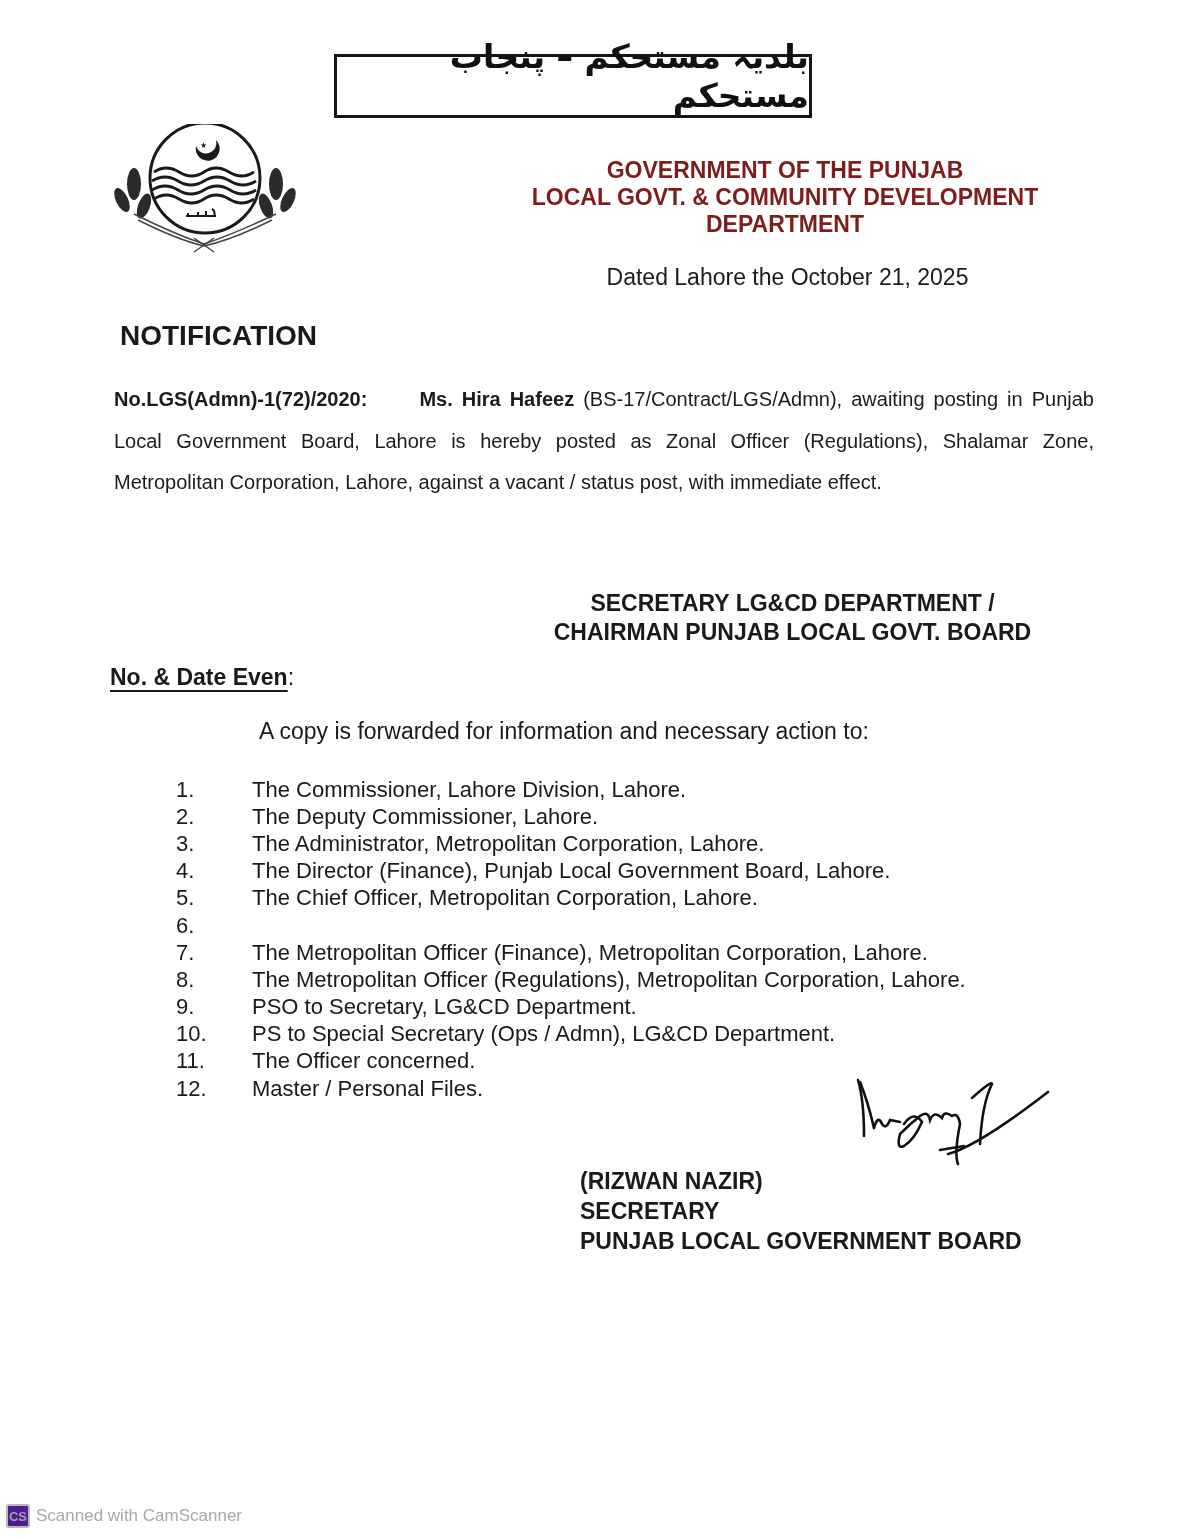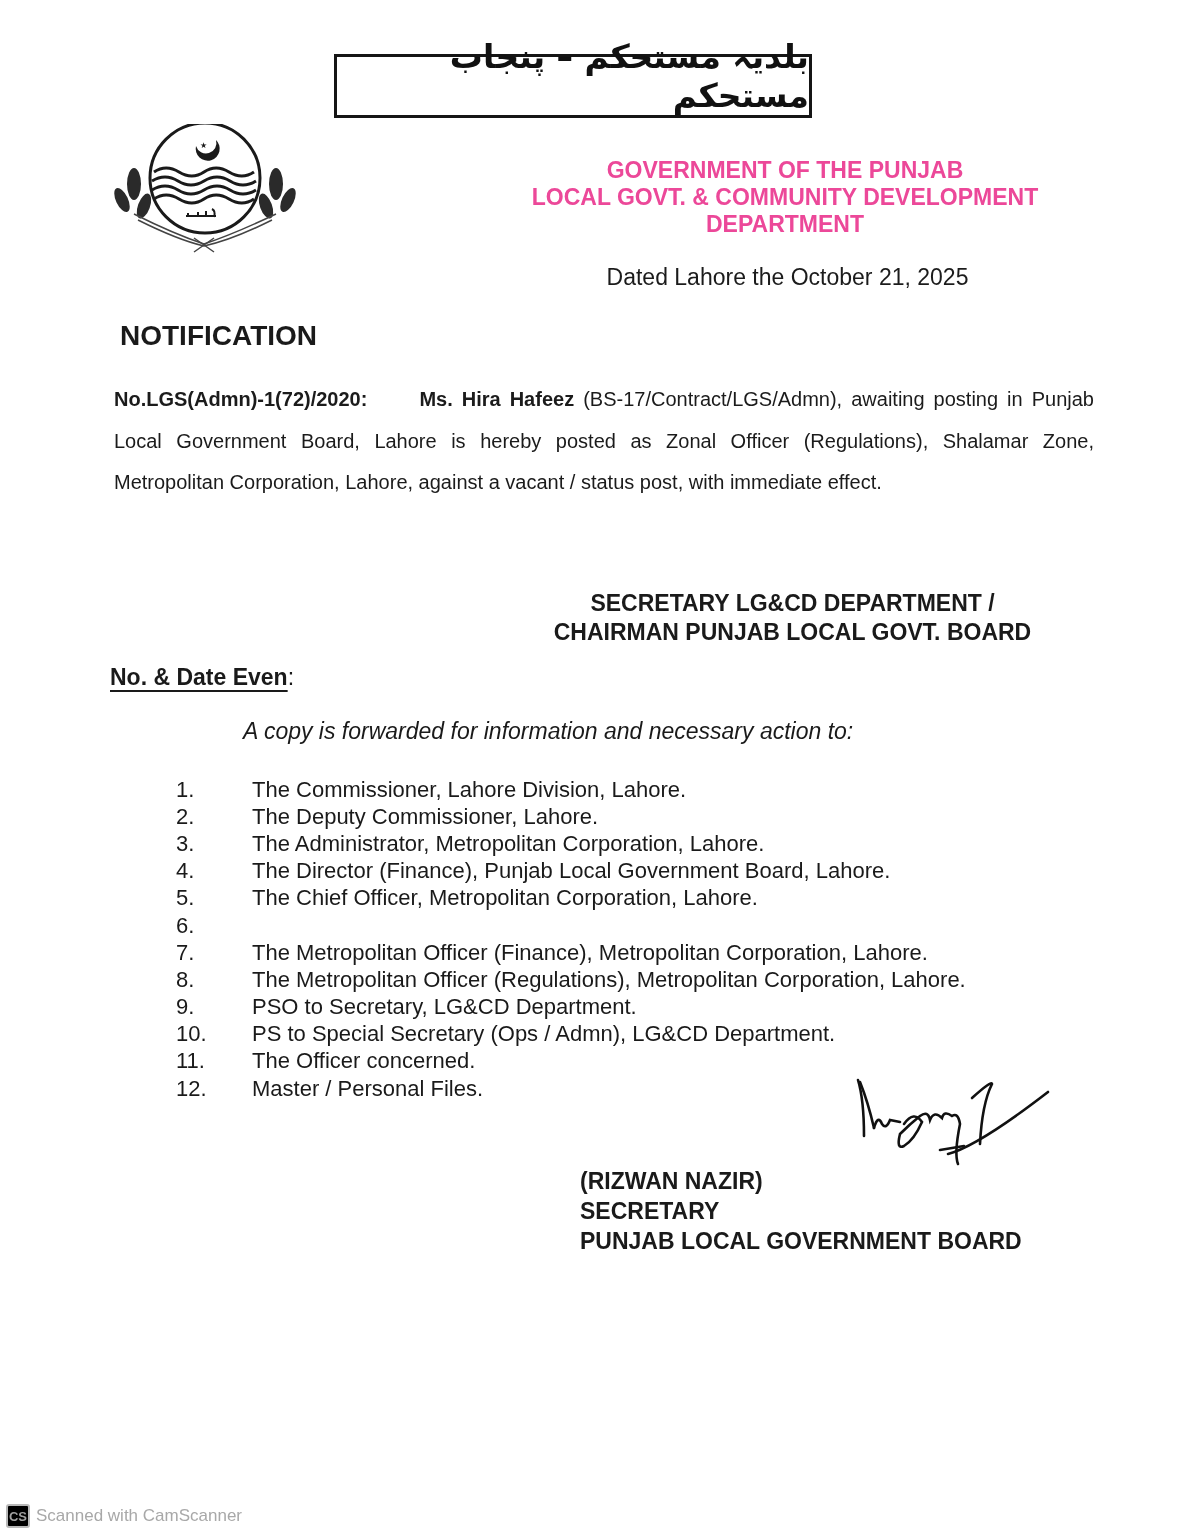--- a/index.html
+++ b/index.html
@@ -5,38 +5,38 @@
   html, body { margin: 0; padding: 0; background: #ffffff; }
   body { width: 1204px; height: 1539px; position: relative; overflow: hidden;
          font-family: "Liberation Sans", sans-serif; color: #1a1a1a; }
   .abs { position: absolute; }
   .motto-box { left: 334px; top: 54px; width: 478px; height: 64px;
                border: 3px solid #151515; box-sizing: border-box;
                display: flex; align-items: flex-end; justify-content: center; }
   .motto { font-family: "DejaVu Sans", sans-serif; font-weight: bold; font-size: 33px;
            direction: rtl; color: #111; }
   .logo { left: 104px; top: 124px; width: 200px; height: 136px; }
-  .hdr { left: 500px; width: 570px; text-align: center; font-weight: bold; font-size: 23px; line-height: 27px; color: #ec4899; }
+  .hdr { left: 500px; width: 570px; text-align: center; font-weight: bold; font-size: 23px; line-height: 27px; color: #7f1d1d; }
   .dated { left: 560px; width: 455px; top: 264px; text-align: center; font-size: 23px; color: #1b1b1b; }
   .notif { left: 120px; top: 320px; font-weight: bold; font-size: 28px; text-underline-offset: 4px; }
   .para { left: 114px; top: 379px; width: 980px; font-size: 20px; line-height: 41.5px; text-align: justify; color: #1b1b1b; }
   .para b { font-weight: bold; }
   .para .ref { margin-right: 52px; }
   .sec1 { left: 520px; top: 589px; width: 545px; text-align: center; font-weight: bold; font-size: 23px; line-height: 29px; }
   .nodate { left: 110px; top: 664px; font-size: 23px; }
   .nodate .u { font-weight: bold; text-decoration: underline; text-decoration-thickness: 2px; text-underline-offset: 5px; }
-  .copy { left: 243px; top: 718px; font-size: 23px; font-style: italic; }
+  .copy { left: 259px; top: 718px; font-size: 23px; }
   .list { left: 170px; top: 776px; width: 900px; }
   .li { display: flex; height: 27.2px; font-size: 22px; align-items: center; }
   .li .n { width: 82px; padding-left: 6px; box-sizing: border-box; }
   .sig { left: 848px; top: 1072px; width: 210px; height: 96px; }
   .signame { left: 580px; top: 1166px; width: 520px; text-align: left; font-weight: bold; font-size: 23px; line-height: 30px; }
   .cs { left: 6px; top: 1504px; display: flex; align-items: center; color: #a8a8a8; font-size: 17px; }
   .cs-logo { width: 24px; height: 24px; border: 2px solid #b8b8b8; border-radius: 3px; box-sizing: border-box;
-             font-weight: bold; font-size: 13px; color: #a0a0a0; display: flex; align-items: center; justify-content: center; margin-right: 6px; background: #000000; }
+             font-weight: bold; font-size: 13px; color: #a0a0a0; display: flex; align-items: center; justify-content: center; margin-right: 6px; background: #4c1d95; }
 </style>
 </head>
 <body>
 
 <div class="abs motto-box">
   <span class="motto">بلدیہ مستحکم – پنجاب مستحکم</span>
 </div>
 
 <div class="abs logo">
   <svg width="200" height="136" viewBox="0 0 200 136">

